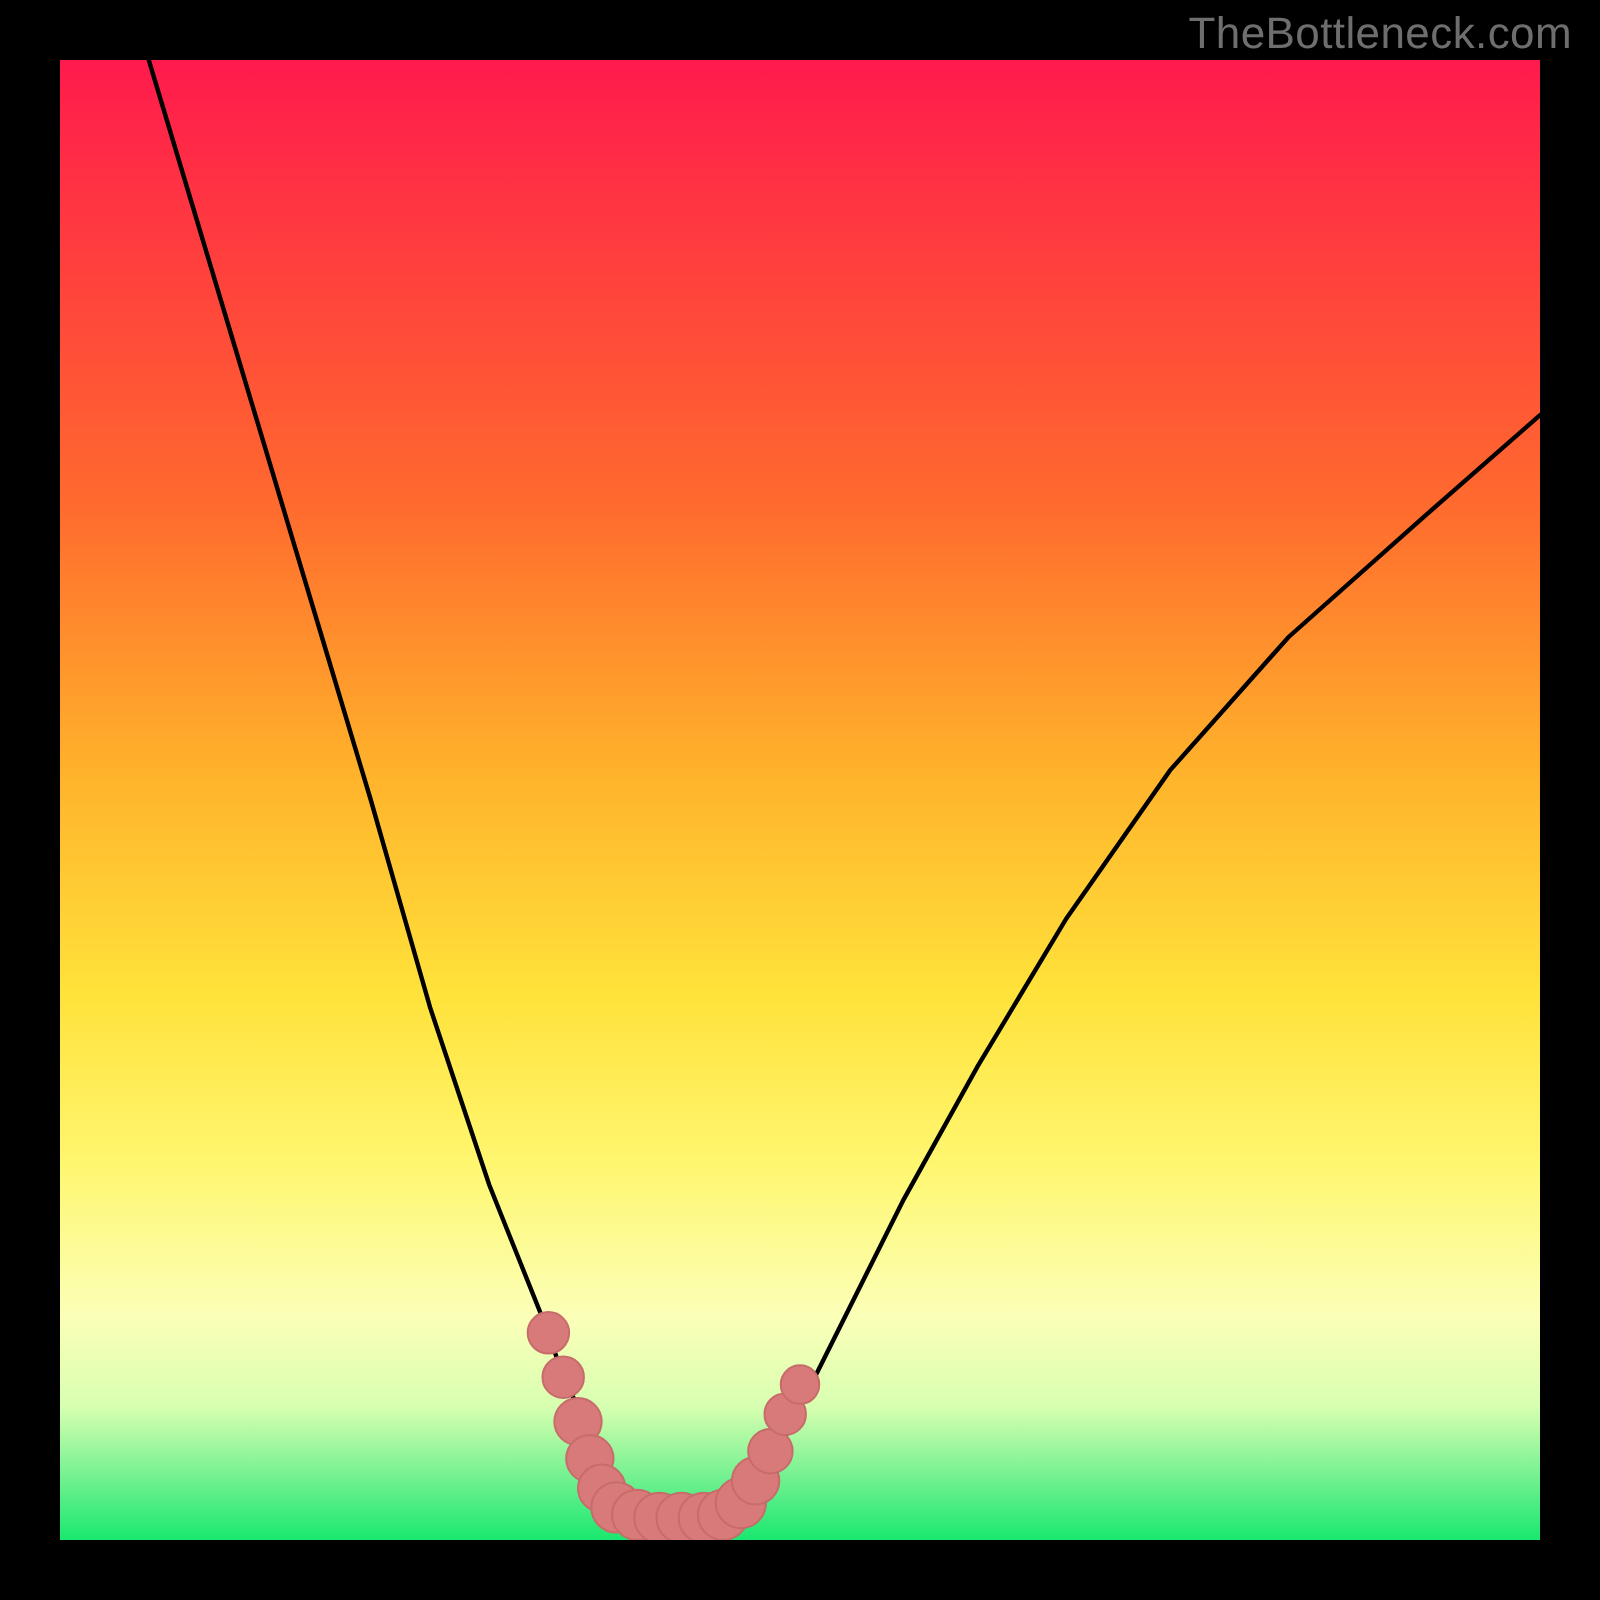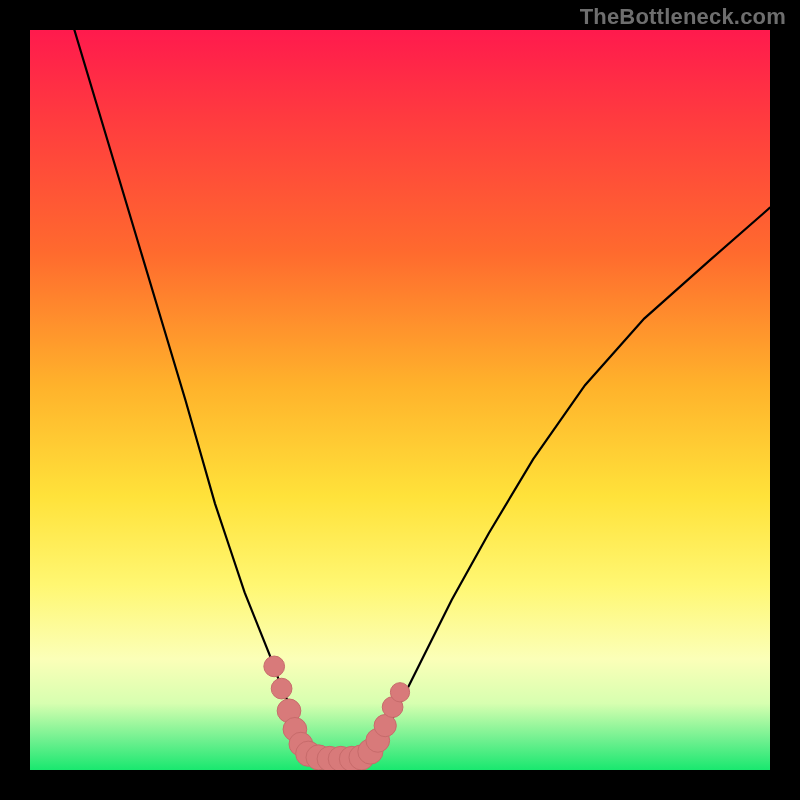--- a/index.html
+++ b/index.html
@@ -38,21 +38,21 @@
       #6ef08f 96%,
       #19e86f 100%
     );
   }
   .watermark {
     position: absolute;
     top: 4px;
     right: 14px;
     color: #6e6e6e;
     font-size: 22px;
-    font-weight: 700;
+    font-weight: 400;
     letter-spacing: 0.2px;
     user-select: none;
   }
   svg.curve {
     position: absolute;
     top: 0;
     left: 0;
     width: 740px;
     height: 740px;
   }

